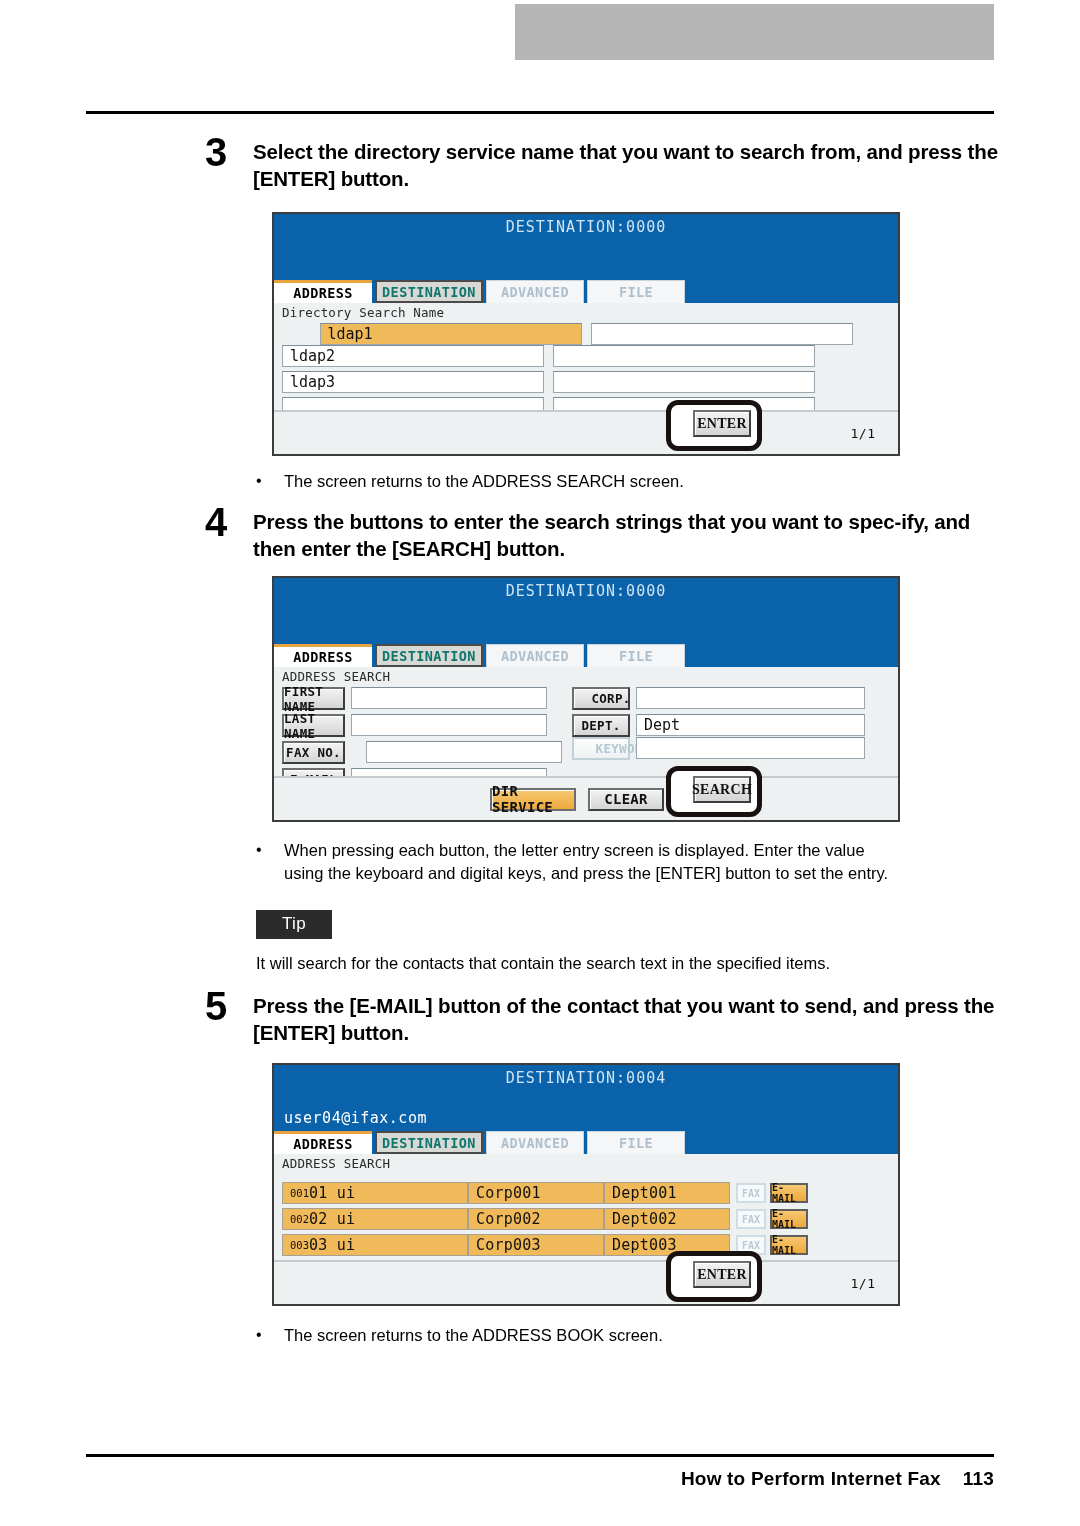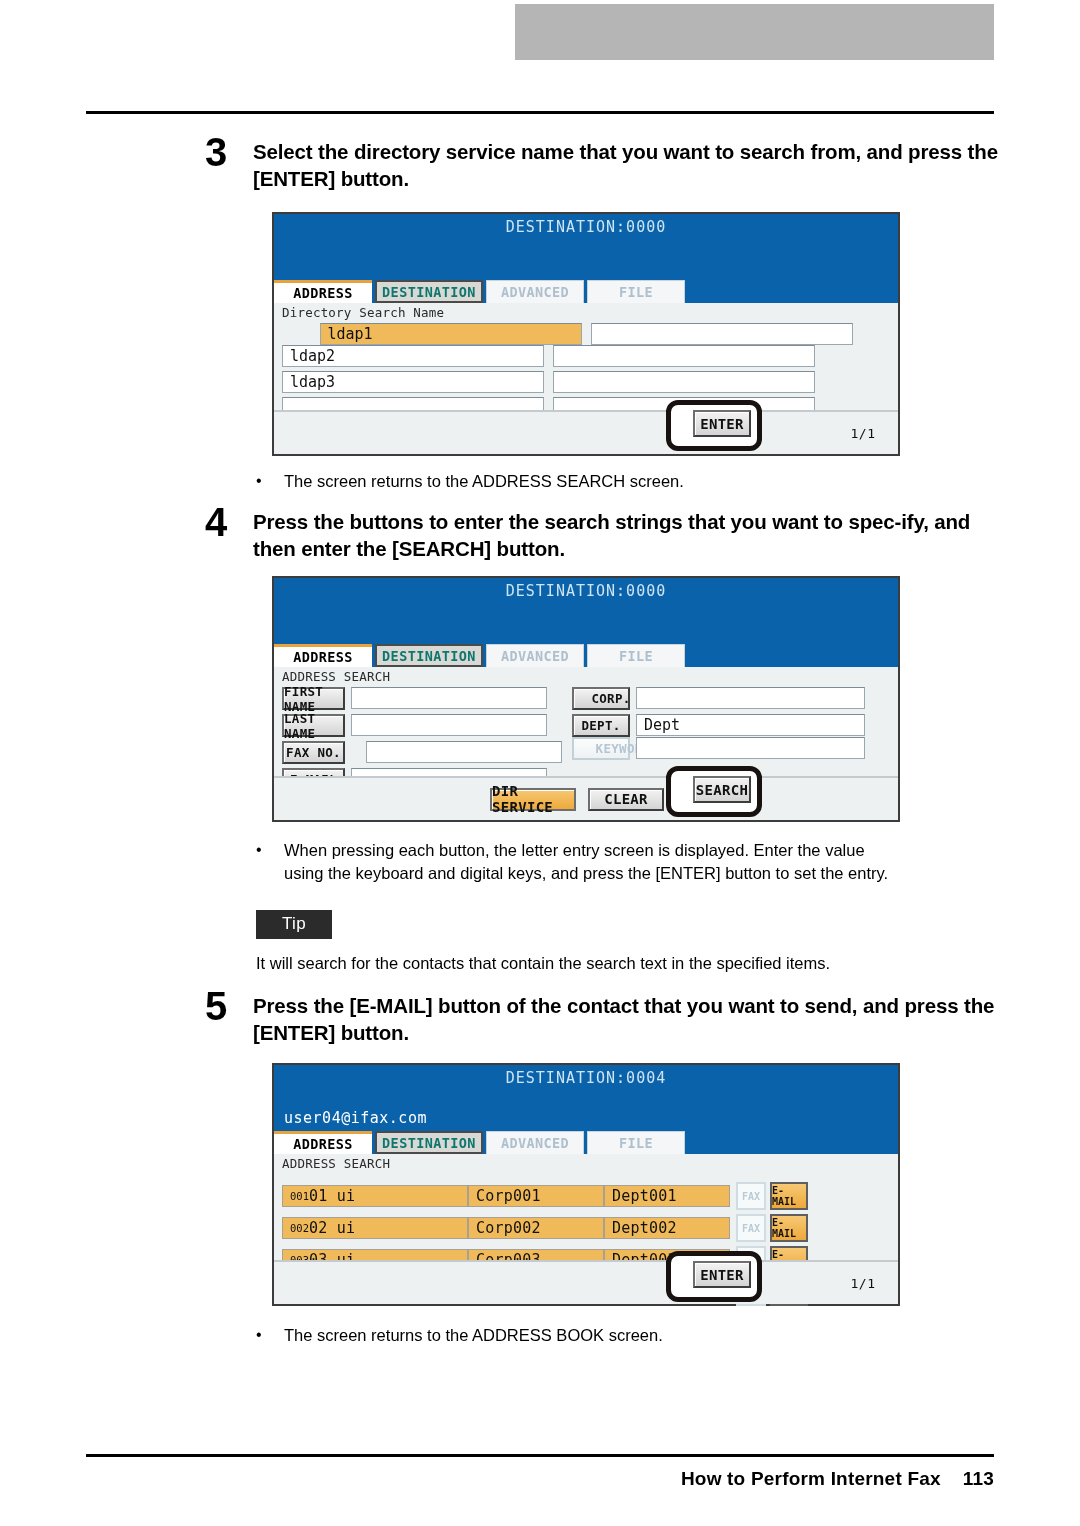--- a/index.html
+++ b/index.html
@@ -169,20 +169,21 @@
   }
 
   
   .press-wrap{
     position:absolute;
     border:5px solid #17120f;
     border-radius:12px;
     background:#ffffff;
     padding:5px 6px 9px 22px;
     z-index:5;
+    font-family:Liberation Serif, serif;
   }
   .press-wrap .key{ height:27px; }
 
   
   .panel-foot{
     position:absolute; left:0; right:0;
     border-top:2px solid #c4cace;
     background:#eef1f2;
   }
   .pageno{
@@ -195,21 +196,21 @@
     background:#f0b95a;
     border:1px solid #a8a093;
     height:22px;
     display:flex; align-items:center;
     padding-left:7px;
     font-size:15px; color:#111;
     letter-spacing:0.2px;
   }
   .res-cell .idsmall{ font-size:10.5px; letter-spacing:0; }
   .rowbtn{
-    height:28px; width:30px;
+    height:20px; width:30px;
     display:flex; align-items:center; justify-content:center;
     font-size:10px; font-weight:bold;
     border:2px solid #6e6e6e;
     letter-spacing:0;
   }
   .rowbtn.fax{
     background:#f7fafb; color:#b9cbd6; border-color:#cfdce3;
   }
   .rowbtn.mail{
     background:linear-gradient(#f6c873,#eea93b); color:#111; border-color:#5f5f5f;

